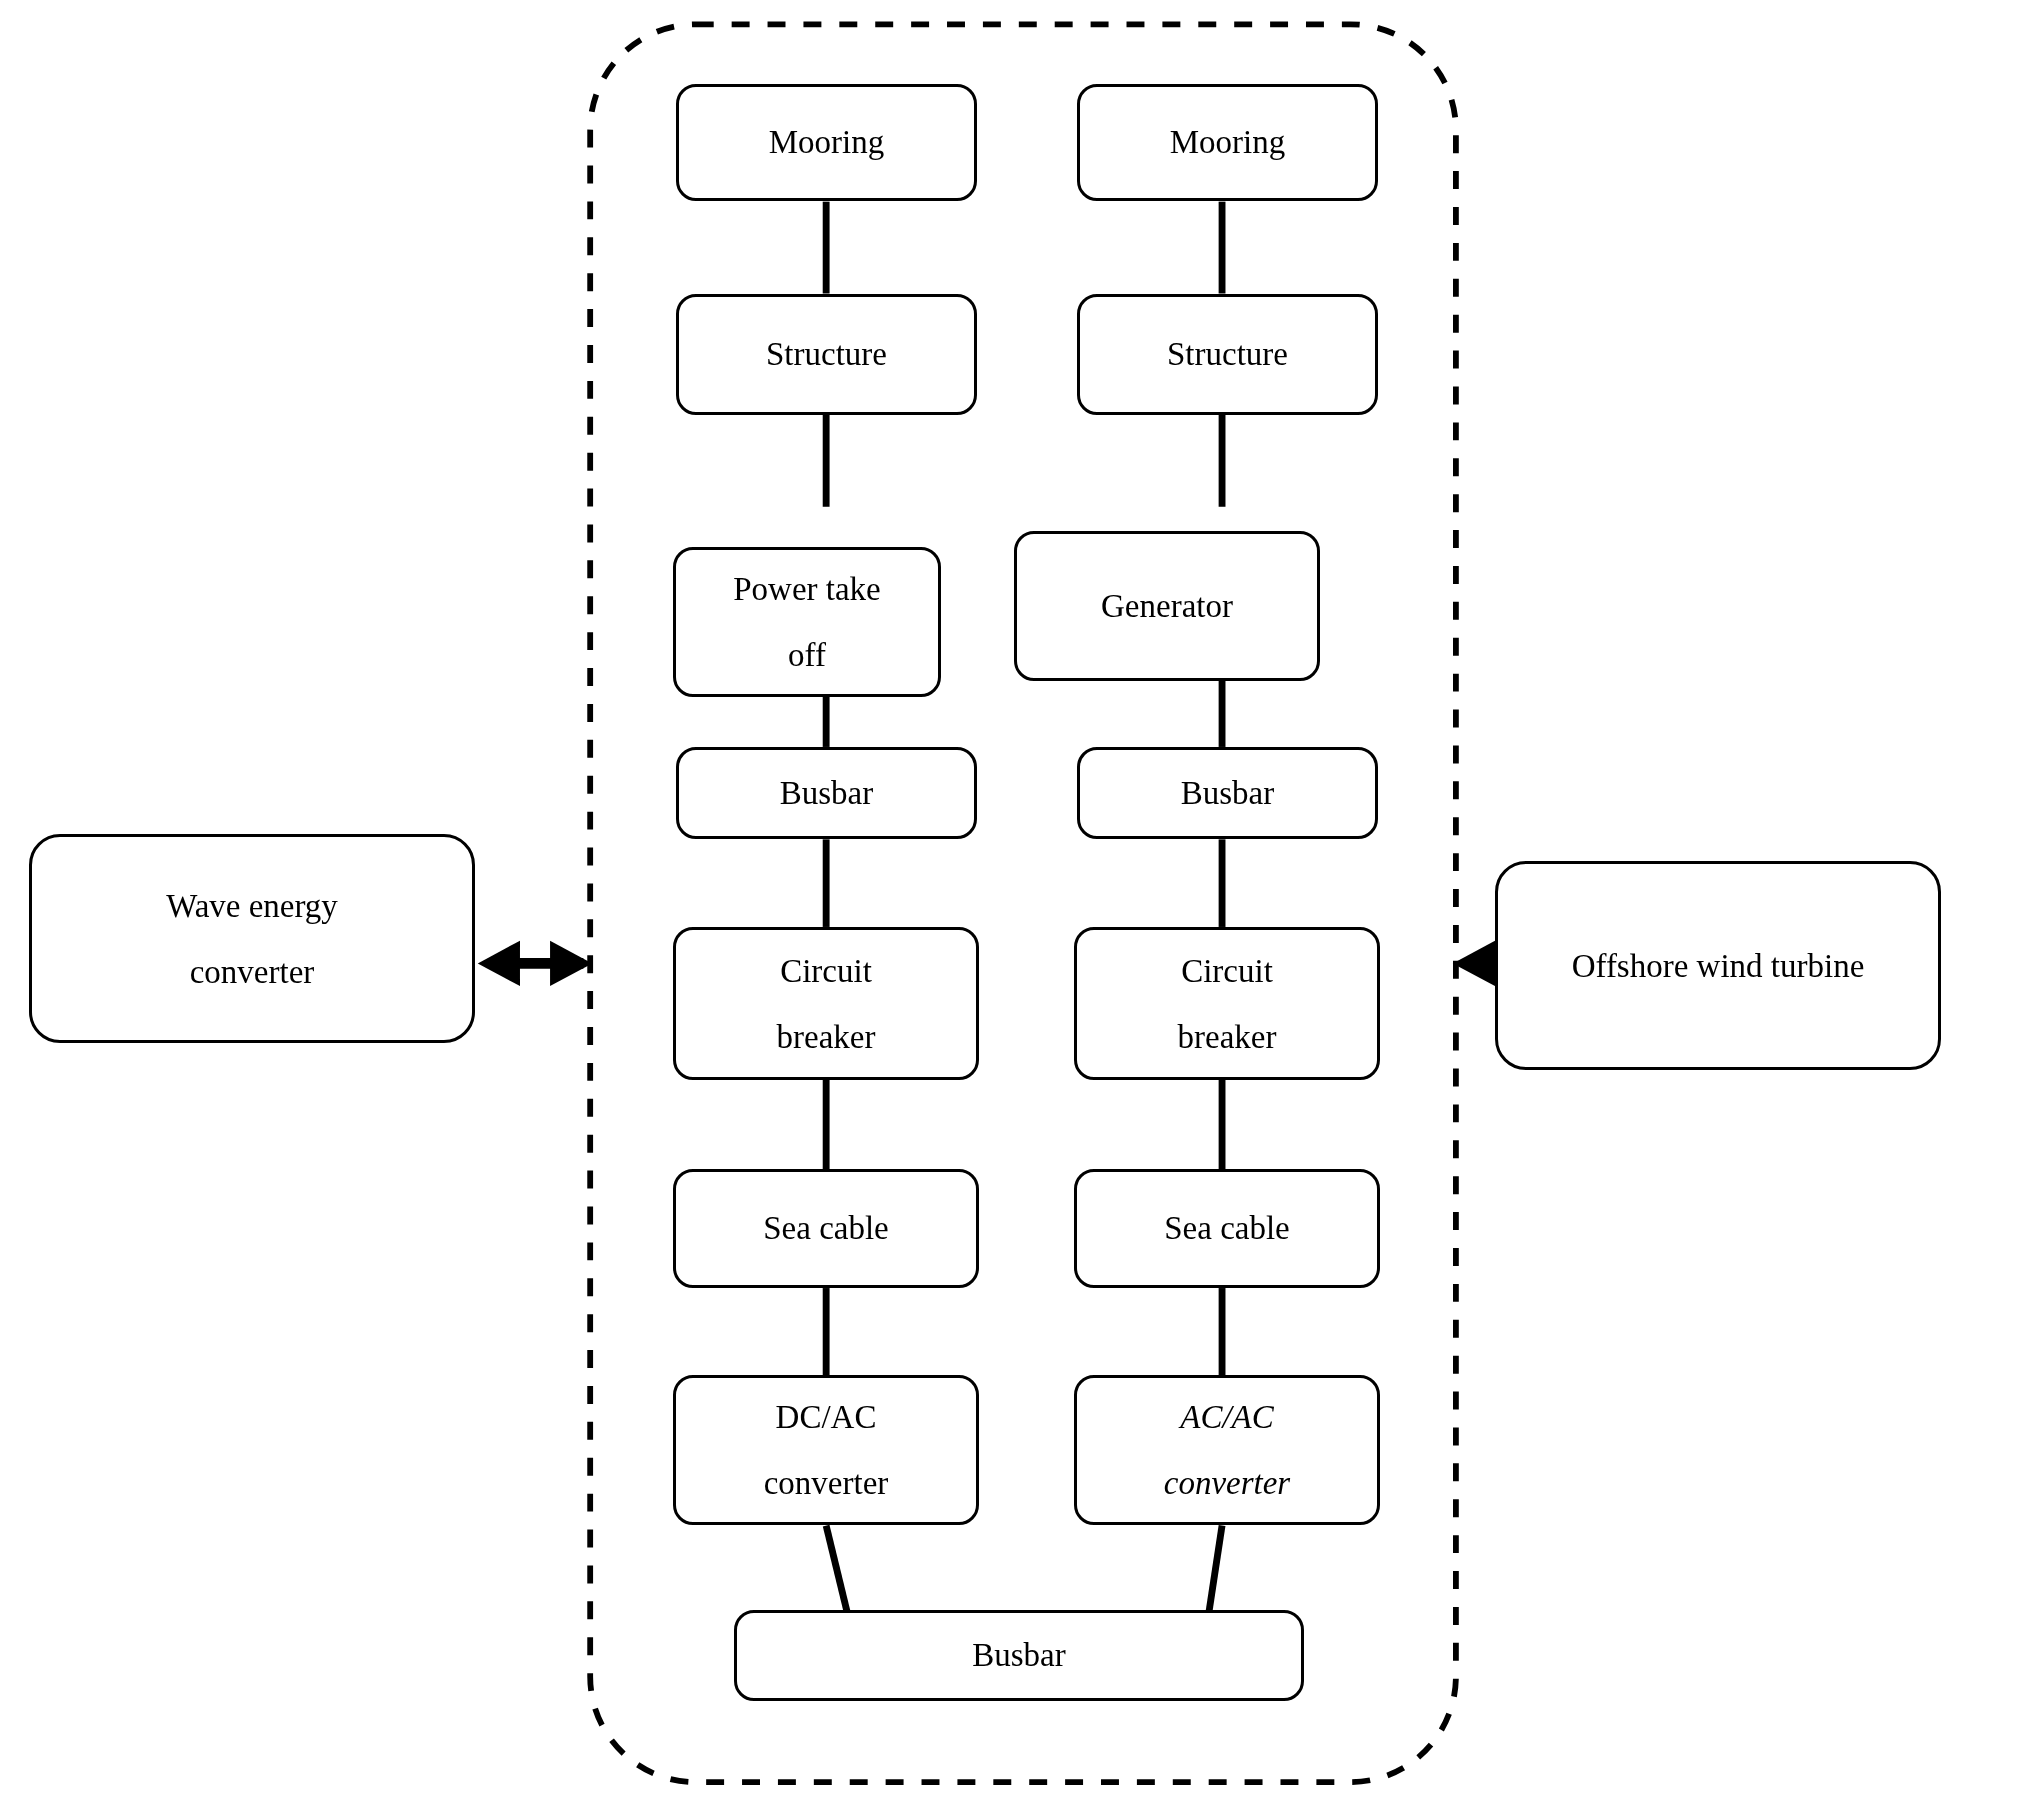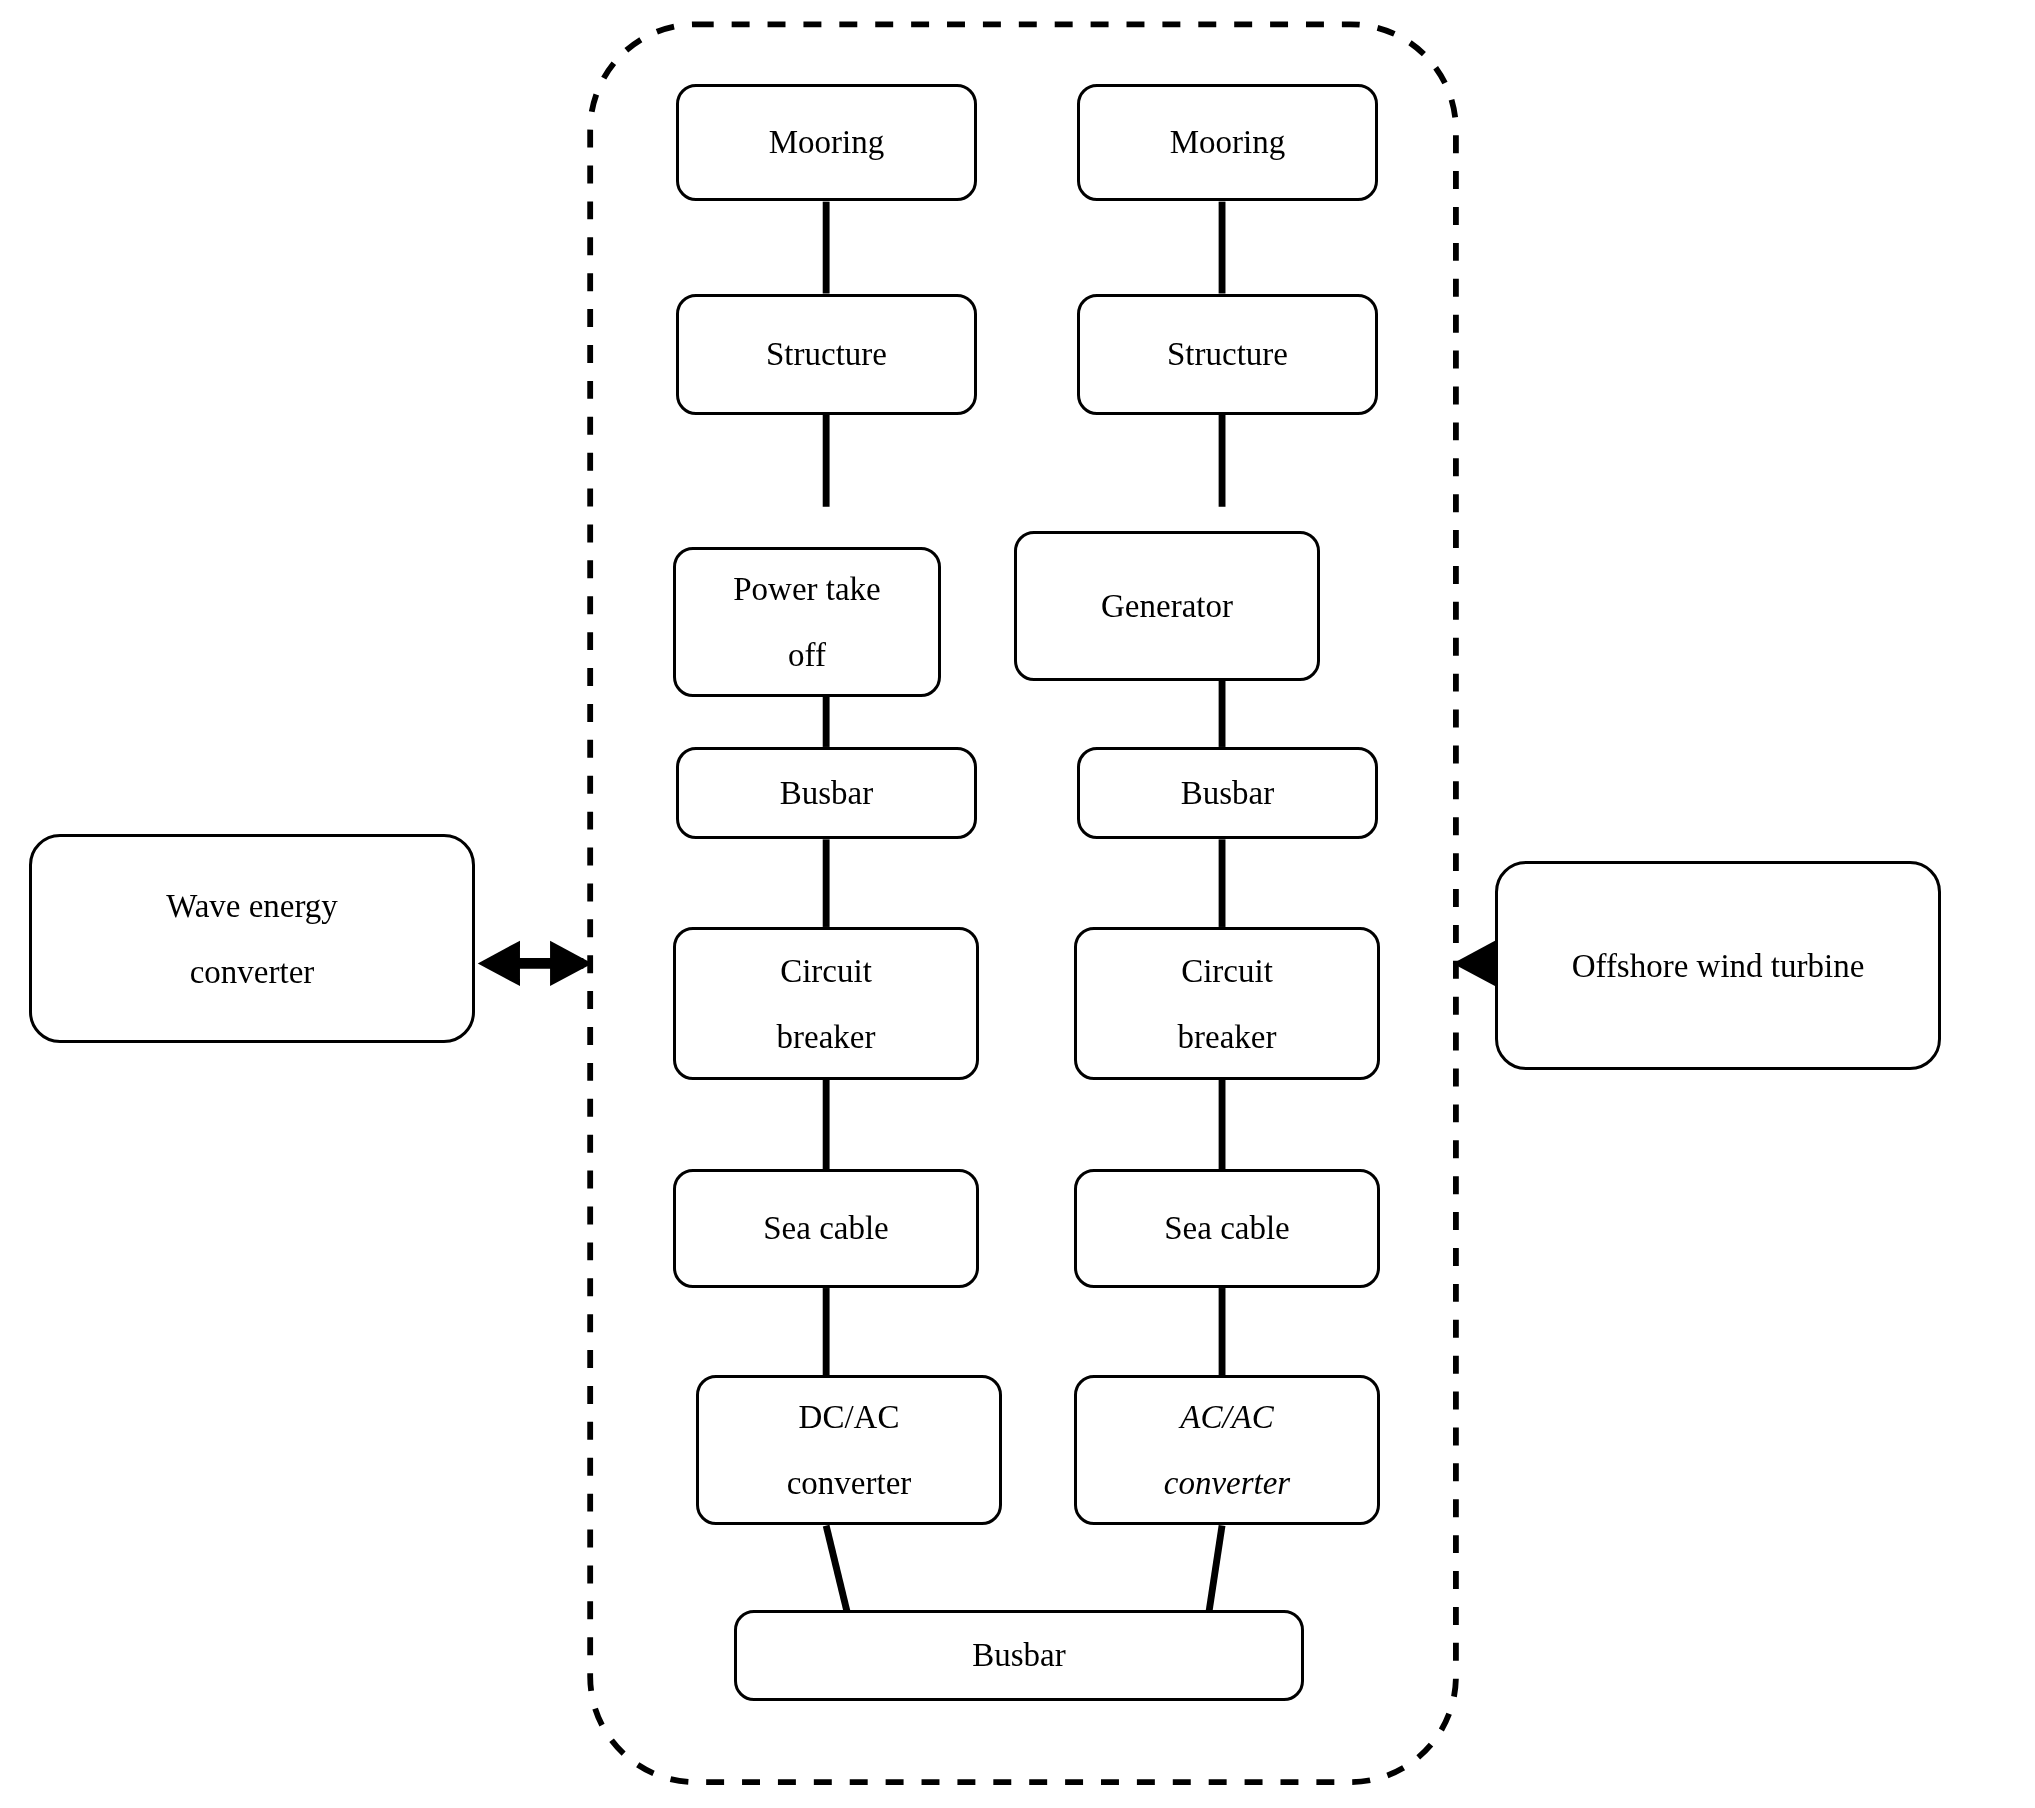--- a/index.html
+++ b/index.html
@@ -125,21 +125,21 @@
 
   <div class="node two-line" style="left:673px; top:927px; width:306px; height:153px;">
     <span class="ln">Circuit</span>
     <span class="ln">breaker</span>
   </div>
 
   <div class="node" style="left:673px; top:1169px; width:306px; height:119px;">
     <span class="ln">Sea cable</span>
   </div>
 
-  <div class="node two-line" style="left:673px; top:1375px; width:306px; height:150px;margin-left:23px;">
+  <div class="node two-line" style="left:673px; top:1375px; width:306px; height:150px;">
     <span class="ln">DC/AC</span>
     <span class="ln">converter</span>
   </div>
 
   <div class="node" style="left:1077px; top:84px; width:301px; height:117px;">
     <span class="ln">Mooring</span>
   </div>
 
   <div class="node" style="left:1077px; top:294px; width:301px; height:121px;">
     <span class="ln">Structure</span>

